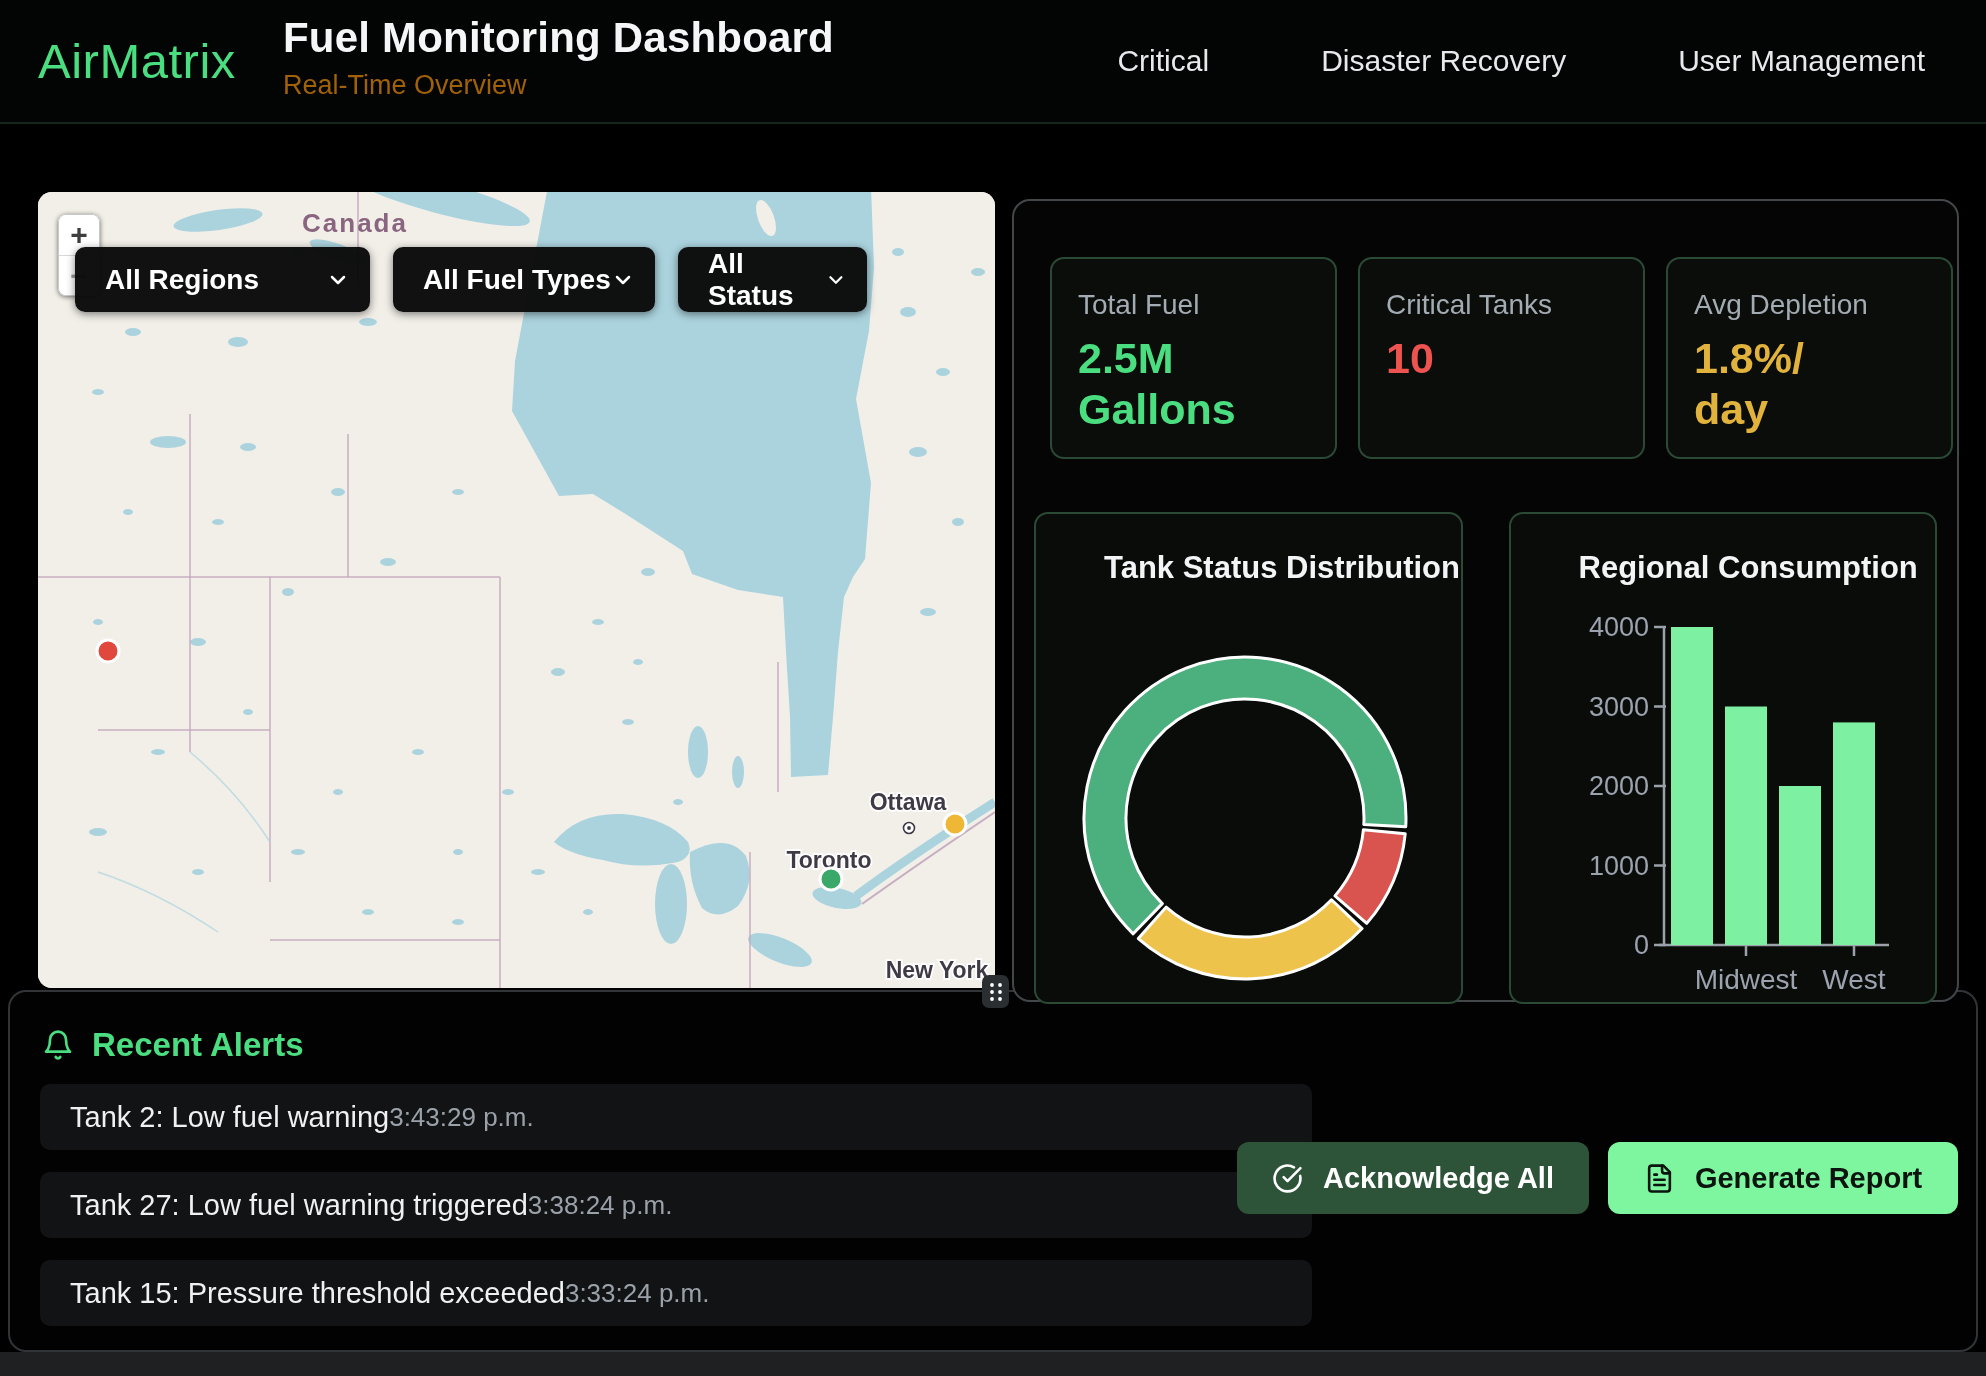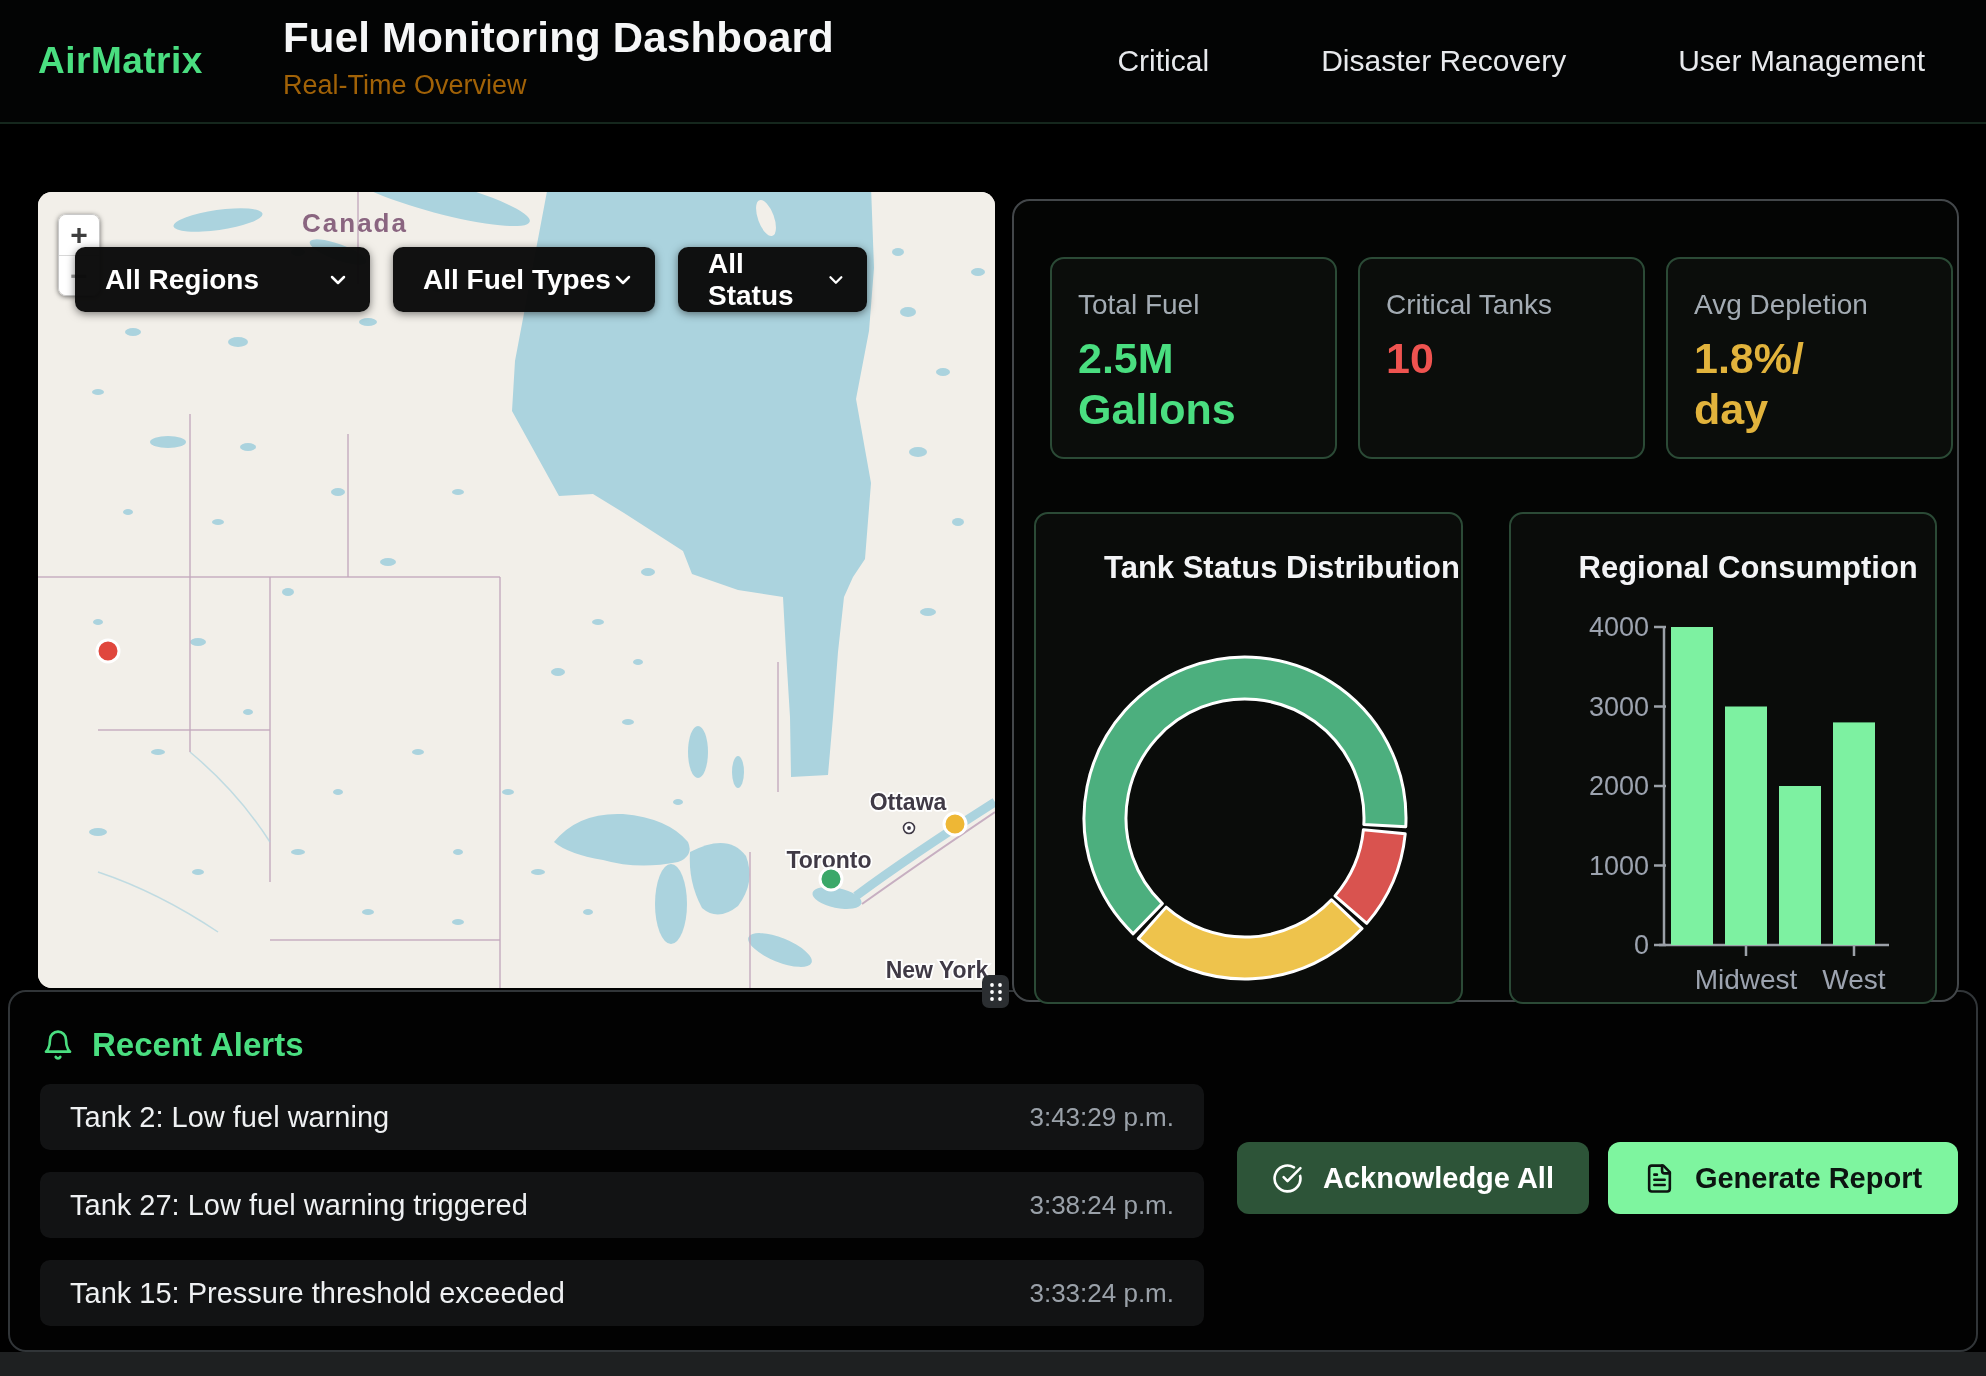--- a/index.html
+++ b/index.html
@@ -3,21 +3,21 @@
 <meta charset="utf-8">
 <style>
   html,body{margin:0;padding:0;background:#000;}
   #app{position:relative;width:1986px;height:1376px;background:#000;overflow:hidden;
        font-family:"Liberation Sans",sans-serif;-webkit-font-smoothing:antialiased;}
 
   
   .header{position:absolute;left:0;top:0;width:1986px;height:124px;background:#030404;
           border-bottom:2px solid #15271d;box-sizing:border-box;}
   .brand{position:absolute;left:38px;top:0;height:122px;display:flex;align-items:center;
-         font-size:37px;font-weight:700;color:#4ade80;letter-spacing:.5px;cursor:pointer;}
+         font-size:49px;font-weight:400;color:#4ade80;letter-spacing:.5px;cursor:pointer;}
   .title-block{position:absolute;left:283px;top:14px;}
   .page-title{margin:0;font-size:42px;font-weight:800;color:#f5f6f7;letter-spacing:.2px;}
   .subtitle{font-size:27px;color:#a16207;margin-top:8px;font-weight:500;}
   .nav{position:absolute;right:61px;top:0;height:122px;display:flex;gap:112px;align-items:center;}
   .nav-item{font-size:30px;color:#e7e9ec;cursor:pointer;white-space:nowrap;}
 
   
   .map-panel{position:absolute;left:38px;top:192px;width:957px;height:796px;border-radius:14px;
              overflow:hidden;background:#f2efe9;}
   .map-panel svg.mapsvg{position:absolute;left:0;top:0;}
@@ -48,22 +48,22 @@
   .chart-card{height:492px;background:#0a0c0a;border:2px solid #2b4a36;border-radius:14px;
               position:relative;box-sizing:border-box;overflow:hidden;}
   .chart-title{position:absolute;left:30px;top:36px;font-size:31px;font-weight:800;color:#f3f4f6;margin-left:38px;}
   .chart-body{position:absolute;left:0;top:0;width:100%;height:100%;}
 
   
   .alerts-panel{position:absolute;left:8px;top:990px;width:1970px;height:362px;border:2px solid #313538;
                 border-radius:18px;background:#020202;box-sizing:border-box;z-index:1;}
   .alerts-heading{position:absolute;left:32px;top:34px;display:flex;align-items:center;gap:18px;
                   font-size:33px;font-weight:800;color:#4ade80;}
-  .alert-row{position:absolute;left:30px;width:1164px;height:66px;background:#121314;border-radius:10px;
-             display:flex;align-items:center;justify-content:space-between;padding:0 30px;
+  .alert-row{position:absolute;left:30px;width:1272px;height:66px;background:#121314;border-radius:10px;
+             display:flex;align-items:center;padding:0 30px;
              box-sizing:border-box;cursor:pointer;}
   .alert-msg{font-size:29px;color:#eef0f2;}
   .alert-time{font-size:26px;color:#9aa1a9;}
   .actions{position:absolute;left:1227px;top:150px;display:flex;gap:19px;}
   .btn{height:72px;border-radius:12px;border:none;display:flex;align-items:center;justify-content:center;
        gap:20px;font-size:29px;font-weight:700;font-family:"Liberation Sans",sans-serif;padding:0 16px;
        box-sizing:border-box;cursor:pointer;}
   .btn-ack{width:352px;background:#2d5438;color:#fff;}
   .btn-report{width:350px;background:#7ef59f;color:#0c1410;}
 

